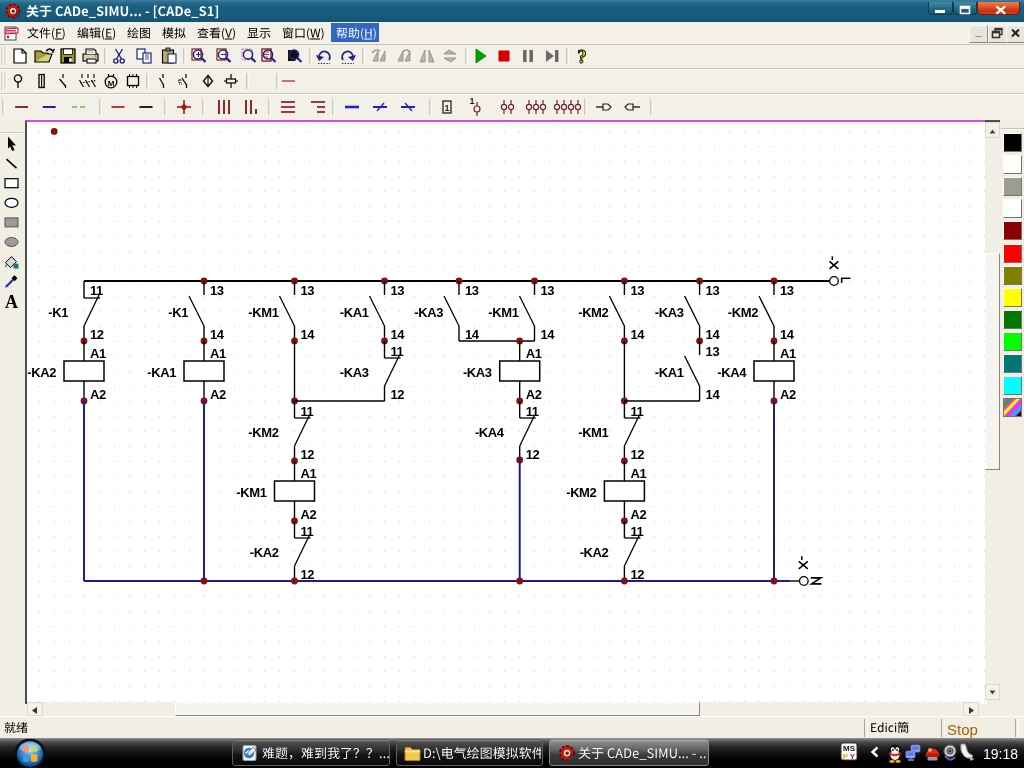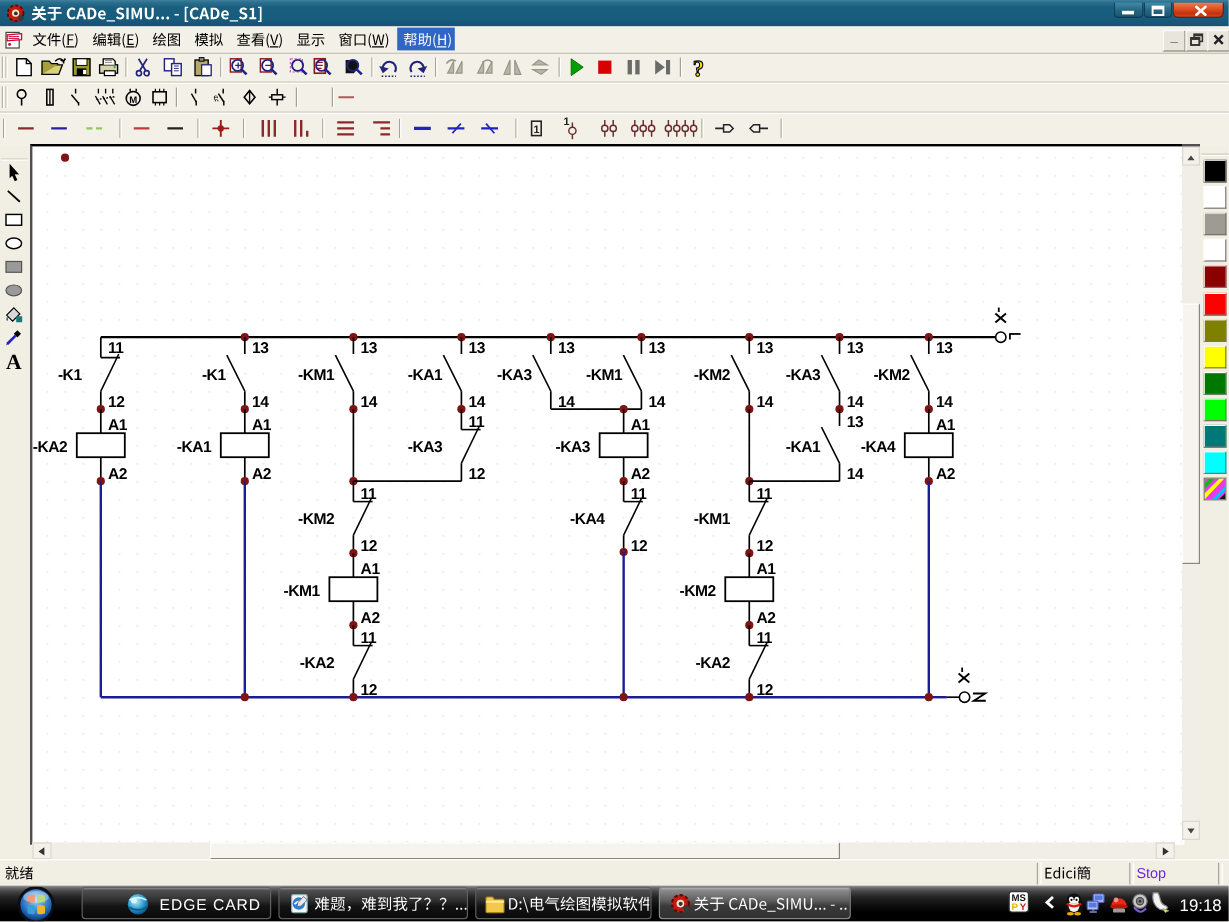--- a/index.html
+++ b/index.html
@@ -16,21 +16,21 @@
  background:linear-gradient(180deg,#418daa 0%,#266681 55%,#1a5570 100%)}
 #btn-close{left:977px;width:41px;border-radius:0 0 5px 5px;border-color:#7a1a08;
  background:linear-gradient(180deg,#f08050 0%,#e04f22 45%,#c53211 75%,#d8430f 100%)}
 
 #menubar{left:0;top:22px;width:1024px;height:22px;background:#f2f0e7;border-bottom:1px solid #b8b5a6}
 .mdibtn{position:absolute;top:3px;width:17px;height:16px;background:#e8e6dc;
  border:1px solid;border-color:#fbfaf7 #8a887c #8a887c #fbfaf7;color:#222;
  font-size:11px;text-align:center;line-height:14px;font-weight:bold}
 
 #statusbar{left:0;top:716px;width:1024px;height:22px;background:#f1efe4;border-top:1px solid #fff}
-#statusbar .txt{position:absolute;top:4px;font-size:12px;color:#6d28d9}
+#statusbar .txt{position:absolute;top:4px;font-size:15px;color:#a16207}
 .sdiv{position:absolute;top:2px;height:18px;width:2px;
  border-left:1px solid #a8a599;border-right:1px solid #fff}
 
 #taskbar{left:0;top:738px;width:1024px;height:30px;
  background:linear-gradient(180deg,#9a9a9a 0%,#6b6b6b 6%,#454545 16%,#232323 32%,#0e0e0e 55%,#000 75%,#000 100%)}
 .tkbtn{position:absolute;top:1px;height:25px;border-radius:3px;border:1px solid #606060;
  background:linear-gradient(180deg,#8a8a8a 0%,#4f4f4f 8%,#2e2e2e 42%,#141414 60%,#0a0a0a 100%)}
 .tkbtn .lab{position:absolute;left:0;top:6px;color:#fff;font-size:13px;white-space:pre}
 #tk4{background:linear-gradient(180deg,#b0b0b0 0%,#8a8a8a 8%,#5e5e5e 42%,#3a3a3a 60%,#303030 100%);border-color:#888}
 #clock{position:absolute;left:983px;top:8px;color:#fff;font-size:14px}
@@ -498,21 +498,21 @@
           <path d="M0,-3 L3,-6 L6,-3 L3,0 Z" fill="#000"></path>
           <path d="M-6.5,6.5 l2,-1 l-1,-1 z" fill="#2222c0"></path>
         </g>
         <g transform="translate(11.5,178.8)">
           <text x="0" y="7" text-anchor="middle" font-family="Liberation Serif" font-size="18" font-weight="bold" fill="#000">A</text>
         </g>
       </g>
 </svg>
 </div>
 
-<div class="abs" style="left:25px;top:120px;width:960px;height:582px;border-left:2px solid #4f4f4f;border-top:2px solid #000000;background:#fff">
+<div class="abs" style="left:25px;top:120px;width:960px;height:582px;border-left:2px solid #4f4f4f;border-top:2px solid #d946ef;background:#fff">
 <svg width="958" height="580" viewBox="0 0 958 580" id="cv">
   <defs>
     <pattern id="griddots" width="15" height="15" patternUnits="userSpaceOnUse">
       <rect x="12" y="9" width="1.1" height="1.1" fill="#d4d4d4"></rect>
     </pattern>
   </defs>
   <rect width="958" height="580" fill="url(#griddots)"></rect>
   <g id="circuit">
 <line x1="57" y1="159" x2="802.5" y2="159" stroke="#000000" stroke-width="1.8"></line>
 <line x1="57" y1="459" x2="747" y2="459" stroke="#1c1c96" stroke-width="2"></line>
@@ -786,36 +786,20 @@
       <circle cx="18" cy="15" r="15.5" fill="#0a0f14"></circle>
       <circle cx="18" cy="15" r="13" fill="url(#orbg)"></circle>
       <g transform="translate(18,15)">
         <path d="M-7,-1.2 Q-4,-3 -1,-1.8 L-1,-8 Q-4,-9.5 -7,-7.5 Z" fill="#e8682a"></path>
         <path d="M1,-1.9 Q4,-3 7.5,-1.2 L7.5,-7.5 Q4,-9.5 1,-8 Z" fill="#8ec63f"></path>
         <path d="M-7,1 Q-4,-0.5 -1,0.6 L-1,7.2 Q-4,8.8 -7,7 Z" fill="#38a0d8"></path>
         <path d="M1,0.5 Q4,-0.5 7.5,1 L7.5,7 Q4,8.8 1,7.2 Z" fill="#f0b42a"></path>
       </g>
       <ellipse cx="18" cy="8.5" rx="10.5" ry="5" fill="#fff" opacity="0.35"></ellipse>
     </svg>
-  <div class="tkbtn" style="left:68px;width:156px">
-    <svg class="abs" style="left:36px;top:4px" width="20" height="19">
-        <defs>
-          <radialGradient id="eg" cx="40%" cy="35%" r="70%">
-            <stop offset="0%" stop-color="#bfeef8"></stop>
-            <stop offset="55%" stop-color="#2f9fd0"></stop>
-            <stop offset="100%" stop-color="#0a4a80"></stop>
-          </radialGradient>
-        </defs>
-        <circle cx="10" cy="9.5" r="8.5" fill="url(#eg)"></circle>
-        <path d="M3,6 Q10,2 17,6" stroke="#d6f4ff" stroke-width="1.4" fill="none"></path>
-        <path d="M2.5,12 Q10,16.5 17.5,12" stroke="#0c5a8c" stroke-width="1.6" fill="none"></path>
-        <circle cx="6.5" cy="6.5" r="2.4" fill="#e8fcff" opacity="0.85"></circle>
-      </svg>
-    <div class="lab" style="left:64px;letter-spacing:0.8px">EDGE CARD</div>
-  </div>
   <div class="tkbtn" style="left:232px;width:156px">
     <svg class="abs" style="left:8px;top:4px" width="19" height="19">
         <rect x="2" y="1.5" width="13" height="15" rx="1.5" fill="#f4f6f8" stroke="#8aa"></rect>
         <circle cx="8" cy="9" r="5.2" fill="#2a7fd4"></circle>
         <path d="M4.5,9.5 Q8,5.5 11.8,8.2" stroke="#fff" stroke-width="1.5" fill="none"></path>
         <path d="M12,3 l3,3 l-5,5 l-3.4,0.6 l0.6,-3.4 Z" fill="#e8e8ee" stroke="#667" stroke-width="0.8"></path>
       </svg>
     <svg class="abs" style="left:29px;top:7px" width="127" height="17">
         <path d="M660 809C686 763 717 702 729 663L797 694C783 732 753 790 725 835ZM698 396V267H547V396ZM555 835C518 711 447 553 362 454C374 437 392 405 399 386C426 417 452 453 476 491V-81H547V-8H955V62H766V199H923V267H766V396H921V464H766V591H944V659H567C591 711 612 764 629 814ZM698 464H547V591H698ZM698 199V62H547V199ZM48 554C104 481 164 395 218 312C167 200 102 111 29 56C47 43 71 17 83 -2C153 56 215 136 265 238C300 181 329 128 349 85L407 137C383 187 345 250 300 317C346 429 379 561 397 713L350 728L337 725H58V657H317C303 561 280 471 250 391C201 461 148 533 100 596Z" transform="translate(0.00,11.00) scale(0.013000,-0.013000)" fill="#fff"></path>
         <path d="M176 615H380V539H176ZM176 743H380V668H176ZM108 798V484H450V798ZM695 530C688 271 668 143 458 77C471 65 488 42 494 27C722 103 751 248 758 530ZM730 186C793 141 870 75 908 33L954 79C914 120 835 183 774 226ZM124 302C119 157 100 37 33 -41C49 -49 77 -68 88 -78C125 -30 149 28 164 98C254 -35 401 -58 614 -58H936C940 -39 952 -9 963 6C905 4 660 4 615 4C495 5 395 11 317 43V186H483V244H317V351H501V410H49V351H252V81C222 105 197 136 178 176C183 214 186 255 188 298ZM540 636V215H603V579H841V219H907V636H719C731 664 744 699 757 733H955V794H499V733H681C672 700 661 664 650 636Z" transform="translate(13.00,11.00) scale(0.013000,-0.013000)" fill="#fff"></path>

